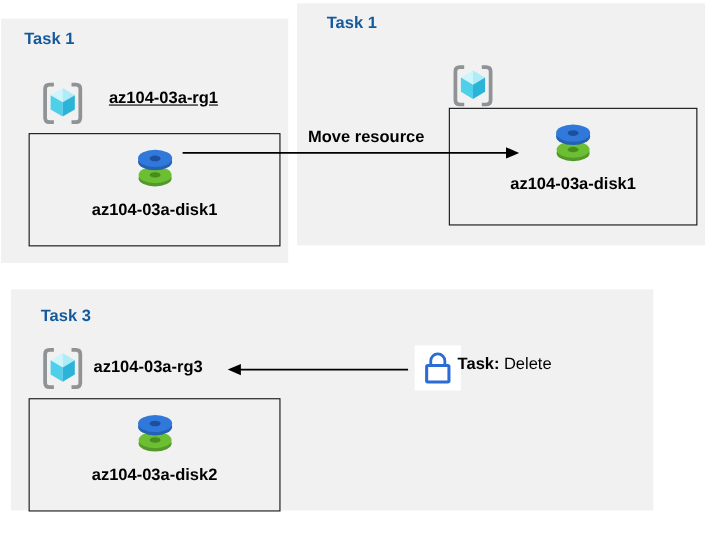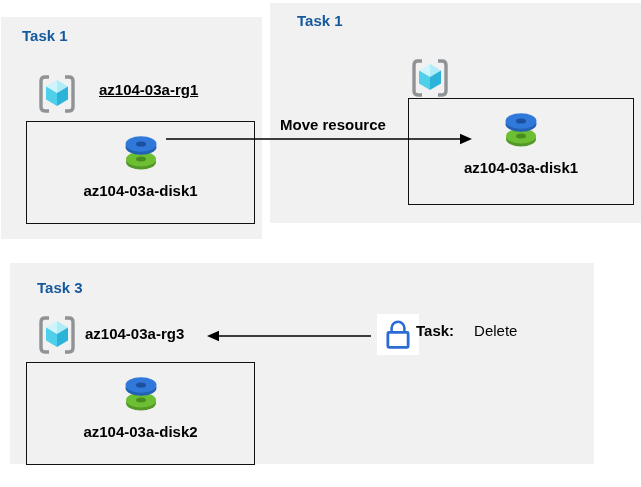--- a/index.html
+++ b/index.html
@@ -39,21 +39,21 @@
   .move-label{
     position:absolute;left:280px;top:116px;font-size:15px;font-weight:bold;white-space:nowrap;
   }
   .lock-box{
     position:absolute;left:377px;top:314px;width:42px;height:41px;background:#fff;
     display:flex;align-items:center;justify-content:center;
   }
   .lock-text{position:absolute;left:416px;top:322px;font-size:15px;line-height:18px;}
   .lock-title{font-weight:bold;white-space:nowrap;}
   .lock-type-label{font-weight:bold;}
-  .lock-type-value{margin-left:20px;}
+  .lock-type-value{margin-left:4px;}
 </style>
 </head>
 <body>
 
 <div class="stage">
 
   <section class="panel panel-task1">
     <div class="task-title">Task 1</div>
 
     <svg class="rg-icon" viewBox="0 0 44 44">

